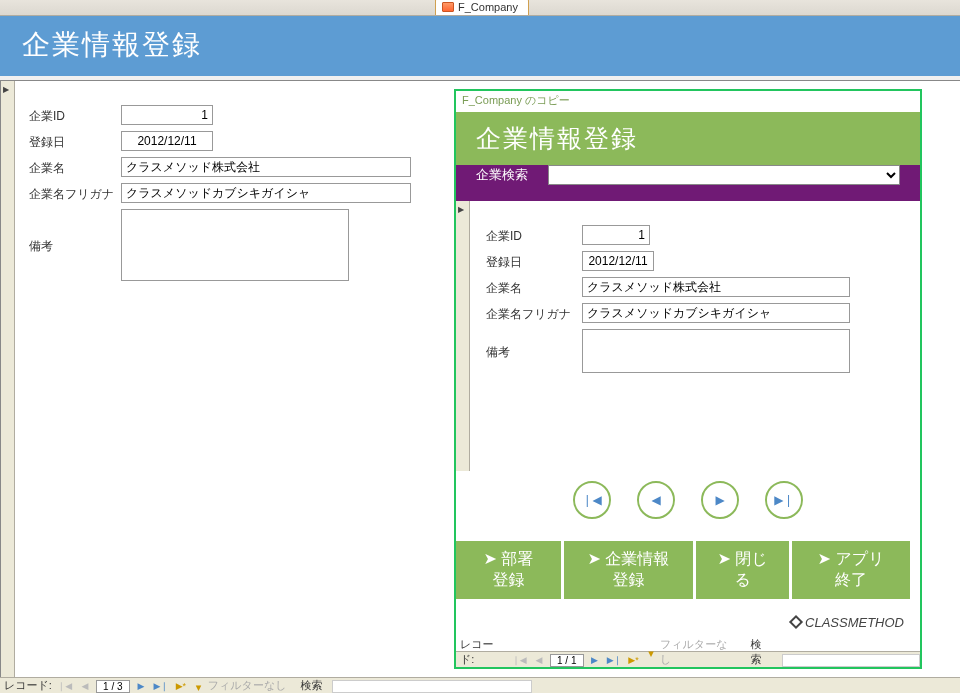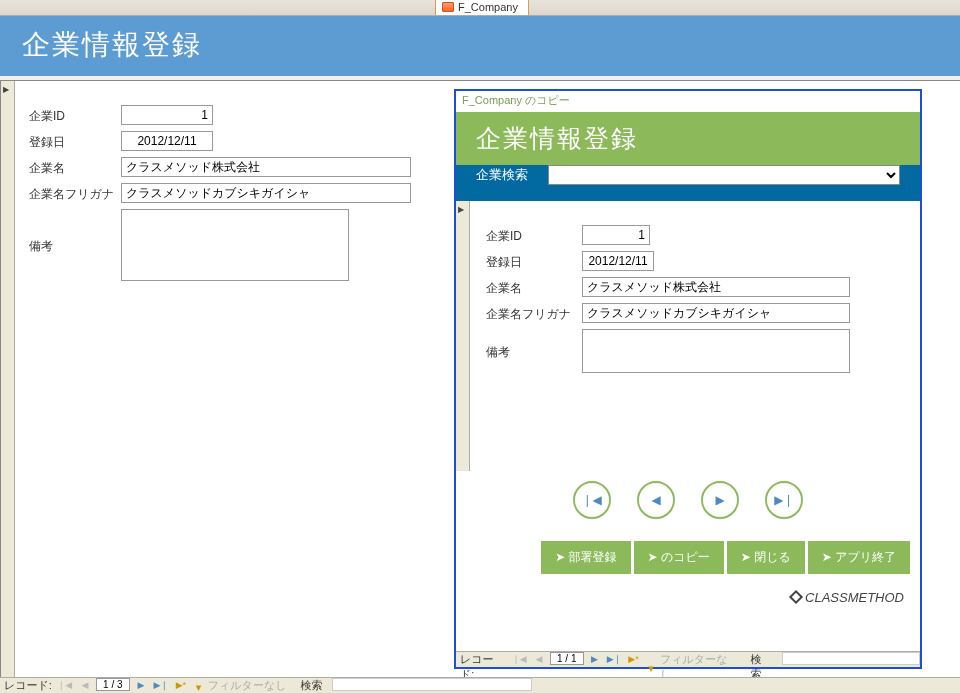--- a/index.html
+++ b/index.html
@@ -102,38 +102,38 @@
   .w-wide { width: 290px; }
   .w-ta { width: 228px; height: 72px; resize: none; }
 
   
   .subwin {
     position: absolute;
     left: 453px;
     top: 8px;
     width: 468px;
     height: 580px;
-    border: 2px solid #1d4ed8;
+    border: 2px solid #22c55e;
     background: #fff;
   }
   .subwin-caption {
     padding: 2px 6px 4px;
     font-size: 11px;
     color: #7a9c55;
   }
   .sub-header {
     background: #8cb95a;
     color: #fff;
     font-size: 25px;
     font-weight: 300;
     padding: 10px 20px 10px;
     letter-spacing: 2px;
   }
   .sub-search-row {
-    background: #0369a1;
+    background: #701a75;
     padding: 0 20px 16px;
     display: flex;
     align-items: center;
     gap: 20px;
   }
   .sub-search-row .slabel {
     color: #fff;
     font-size: 13px;
   }
   .sub-search-row select {
@@ -185,22 +185,22 @@
   }
   .green-btn-row {
     display: flex;
     justify-content: flex-end;
     gap: 3px;
     padding: 4px 10px 10px 0;
   }
   .green-btn {
     background: #8cb95a;
     color: #fff;
-    font-size: 12px;
-    padding: 8px 14px;
+    font-size: 16px;
+    padding: 8px 21px;
     border: none;
     cursor: pointer;
   }
   .cm-logo {
     text-align: right;
     padding: 6px 16px 0 0;
     font-weight: normal;
     font-style: italic;
     font-size: 13px;
     color: #444;
@@ -215,21 +215,21 @@
 
   
   .recnav {
     position: absolute;
     height: 16px;
     left: 0;
     right: 0;
     background: #ece9d8;
     border-top: 1px solid #b0aca0;
     display: flex;
-    align-items: flex-start;
+    align-items: flex-end;
     font-size: 11px;
     padding-left: 4px;
     gap: 2px;
   }
   .recnav.sub { bottom: 0; }
   .recnav.main { position: absolute; bottom: 0; left: 0; right: 0; }
   .recnav .lbl { margin-right: 2px; }
   .recnav .navbtn {
     width: 18px; height: 14px;
     border: none;
@@ -345,21 +345,21 @@
 
     <div class="nav-circle-row">
       <button class="nav-circle">❘◀</button>
       <button class="nav-circle">◀</button>
       <button class="nav-circle">▶</button>
       <button class="nav-circle">▶❘</button>
     </div>
 
     <div class="green-btn-row">
       <button class="green-btn">➤ 部署登録</button>
-      <button class="green-btn">➤ のコピー</button>
+      <button class="green-btn">➤ 企業情報登録</button>
       <button class="green-btn">➤ 閉じる</button>
       <button class="green-btn">➤ アプリ終了</button>
     </div>
 
     <div class="cm-logo">
       <span class="diamond"></span><span>CLASSMETHOD</span>
     </div>
 
     <div class="recnav sub">
       <span class="lbl">レコード:</span>

